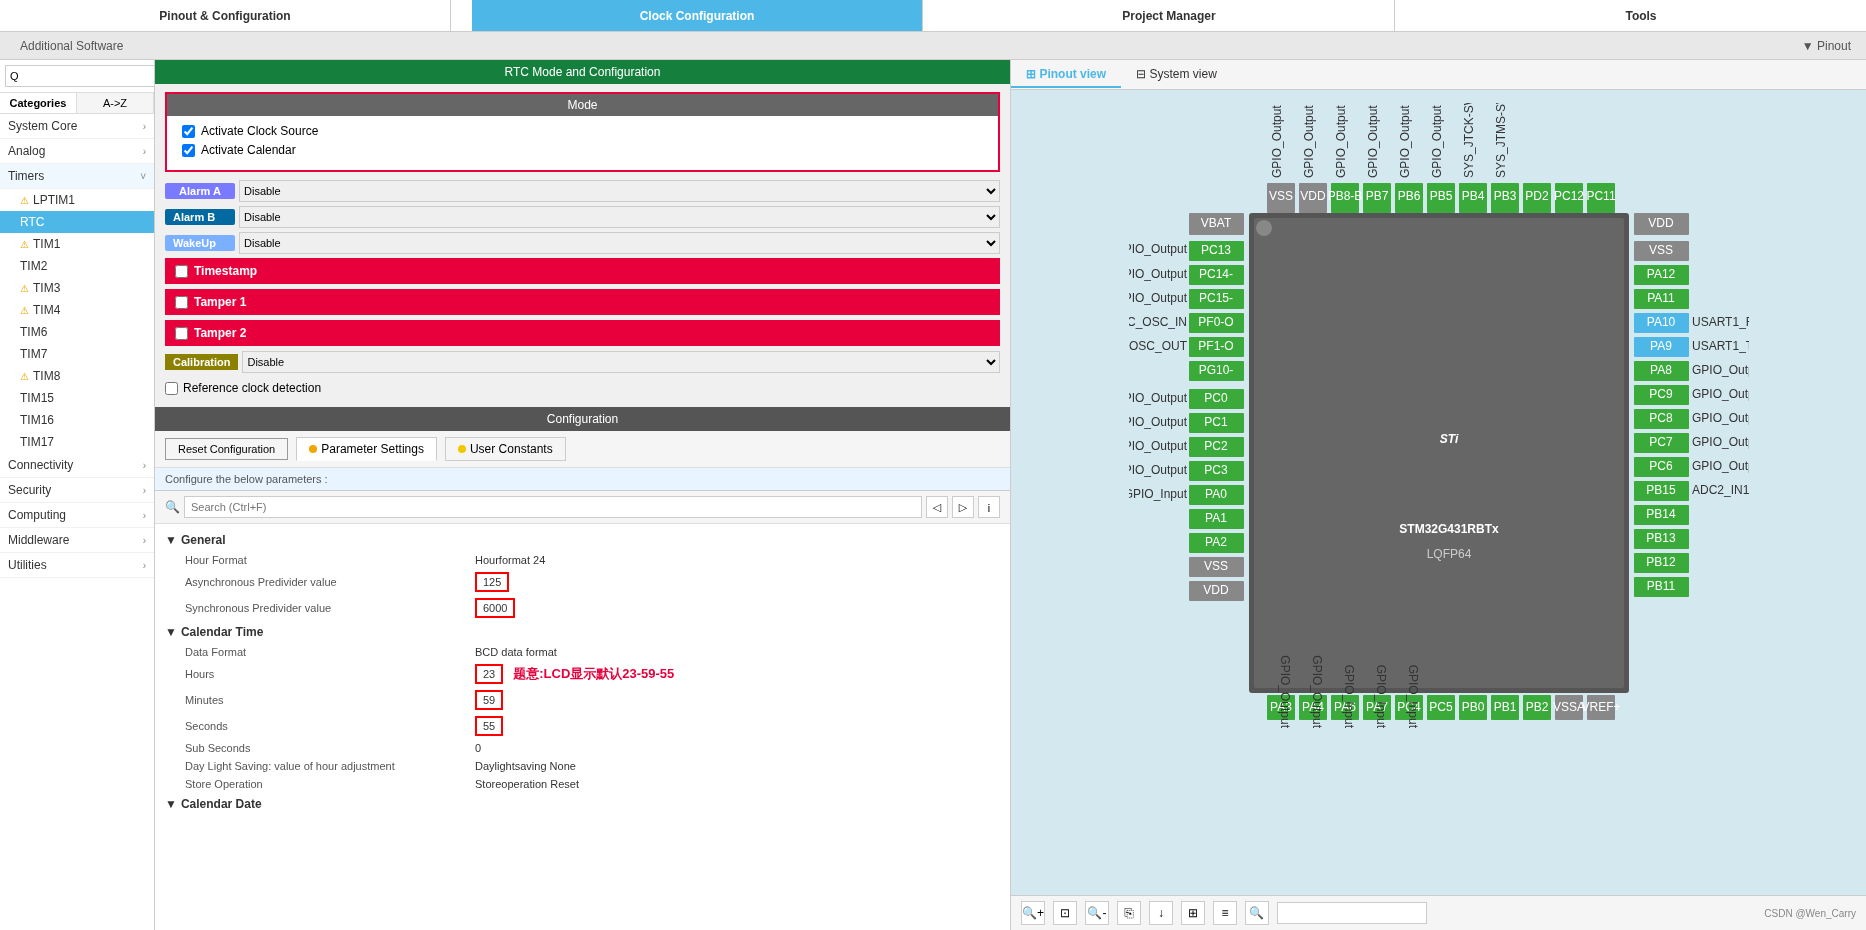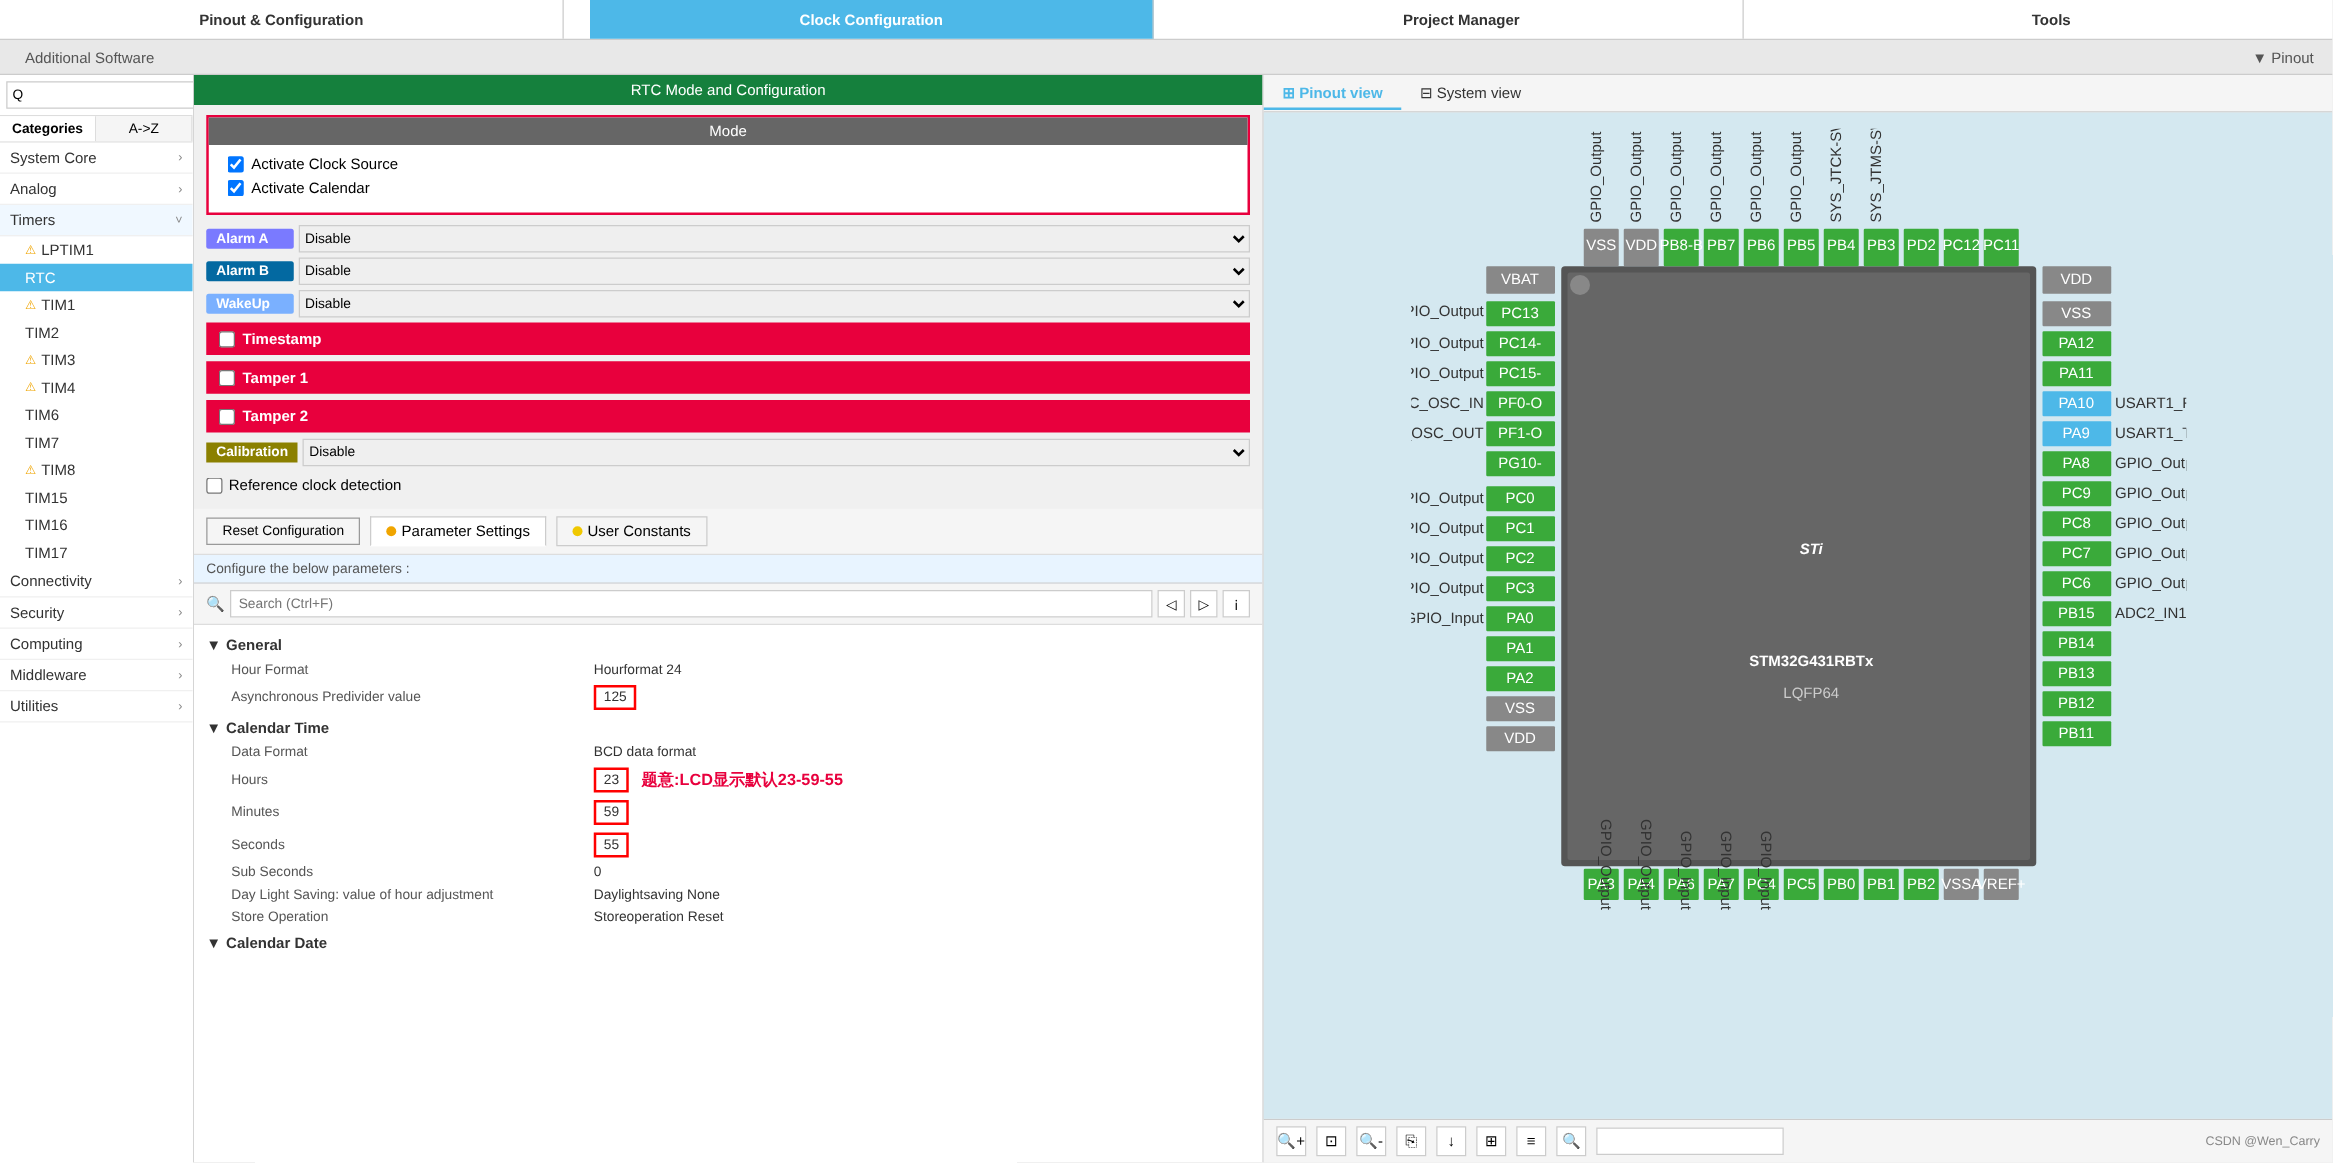--- a/index.html
+++ b/index.html
@@ -32,21 +32,21 @@
     .sidebar-sub-item.active { background: #4db8e8; color: #fff; }
     .warn-icon { color: #f0a500; font-size: 10px; }
 
     
     .center-panel { flex: 1; display: flex; flex-direction: column; border-right: 1px solid #ccc; overflow: hidden; }
     .rtc-title { background: #15803d; color: #fff; text-align: center; padding: 5px; font-size: 12px; }
     .checkbox-row { display: flex; align-items: flex-end; gap: 6px; margin-bottom: 5px; font-size: 12px; }
     .checkbox-row input[type=checkbox] { cursor: pointer; }
     .dropdown-row { display: flex; align-items: center; margin-bottom: 4px; padding: 0 10px; }
     .dropdown-label { display: inline-block; padding: 2px 8px; font-size: 11px; color: #fff; font-weight: bold; border-radius: 2px; margin-right: 4px; min-width: 70px; }
-    .alarm-a-label { background: #7a7aff; }
+    .alarm-a-label { background: #7a7aff; text-align: center; }
     .alarm-b-label { background: #0369a1; }
     .wakeup-label { background: #7ab0ff; }
     .dropdown-select { flex: 1; height: 22px; border: 1px solid #ccc; font-size: 11px; }
     .colored-row { padding: 6px 10px; color: #fff; font-size: 12px; font-weight: bold; margin-bottom: 3px; cursor: pointer; display: flex; align-items: center; gap: 6px; }
     .timestamp-row { background: #e8003d; }
     .tamper1-row { background: #e8003d; }
     .tamper2-row { background: #e8003d; }
     .calibration-row { display: flex; align-items: center; margin-bottom: 4px; padding: 0 10px; }
     .calibration-label { display: inline-block; padding: 2px 8px; font-size: 11px; color: #fff; font-weight: bold; background: #8b8000; margin-right: 4px; min-width: 70px; }
     .ref-clock-row { display: flex; align-items: center; padding: 4px 10px; }
@@ -262,20 +262,21 @@
         <option>Disable</option>
       </select>
     </div>
 
     <div class="ref-clock-row">
       <input type="checkbox" style="">
       <span>Reference clock detection</span>
     </div>
 
     <div class="config-section" style="margin-top: 8px;">
+      <div class="config-header">Configuration</div>
       <div class="config-toolbar">
         <button class="reset-btn">Reset Configuration</button>
         <div class="tab-btn active">
           <span class="tab-dot"></span>
           <span>Parameter Settings</span>
         </div>
         <div class="tab-btn">
           <span class="tab-dot tab-dot-yellow"></span>
           <span>User Constants</span>
         </div>
@@ -295,20 +296,24 @@
           <span>▼</span>
           <span>General</span>
         </div>
         <div class="tree-item">
           <span class="tree-item-label">Hour Format</span>
           <span class="tree-item-value" style="margin-left: 30px;">Hourformat 24</span>
         </div>
         <div class="tree-item">
           <span class="tree-item-label">Asynchronous Predivider value</span>
           <span class="tree-item-value red-outlined" style="margin-left: 30px;">125</span>
+        </div>
+        <div class="tree-item">
+          <span class="tree-item-label">Synchronous Predivider value</span>
+          <span class="tree-item-value red-outlined" style="margin-left: 30px;">6000</span>
         </div>
 
         <div class="tree-group-header">
           <span>▼</span>
           <span>Calendar Time</span>
         </div>
         <div class="tree-item">
           <span class="tree-item-label">Data Format</span>
           <span class="tree-item-value" style="margin-left: 30px;">BCD data format</span>
         </div>

